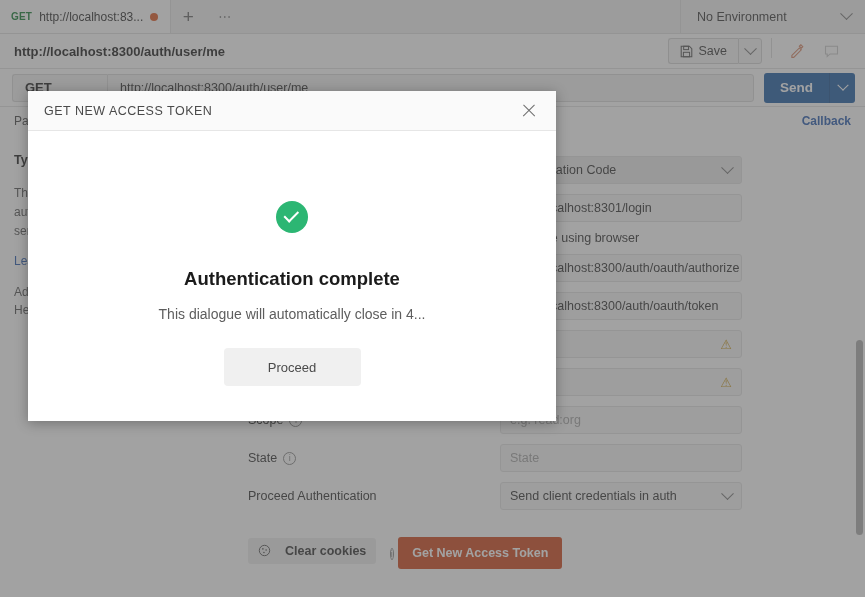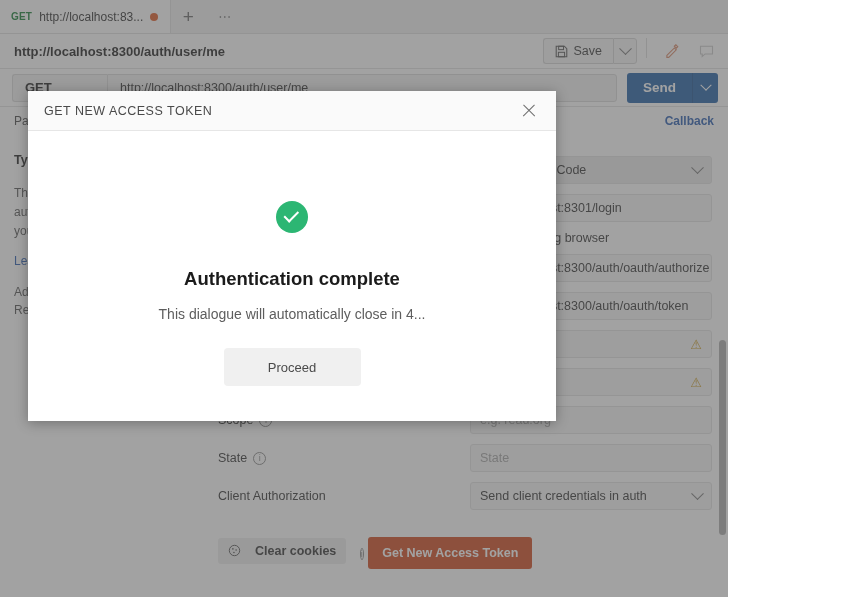--- a/index.html
+++ b/index.html
@@ -4,21 +4,21 @@
 <style>
   * { box-sizing: border-box; margin: 0; padding: 0; }
   html, body {
     width: 865px; height: 597px;
     font-family: "Liberation Sans", sans-serif;
     background: #ffffff;
     overflow: hidden;
   }
   .app {
     position: relative;
-    width: 728px; height: 597px;
+    width: 865px; height: 597px;
     background: #1d4ed8;
     border-radius: 32px;
   }
 
   
   .app-bg { position: absolute; inset: 0; background:#ffffff; }
 
   
   .tabstrip {
     height: 34px; display: flex; align-items: stretch;
@@ -47,21 +47,21 @@
   .env-label { font-size: 12.5px; color: #3b3b3b; flex: 1; }
   .chev { width: 9px; height: 9px; border-right: 1.6px solid #7a7a7a; border-bottom: 1.6px solid #7a7a7a;
           transform: rotate(45deg) translate(-2px,-2px); flex: none; }
 
   
   .urlbar {
     height: 35px; display: flex; align-items: center;
     padding-left: 14px; border-bottom: 1px solid #e3e3e3; background:#fff;
   }
   .url-text { font-size: 13px; color: #1f1f1f; font-weight: 600; }
-  .urlbar-right { margin-left: auto; display: flex; align-items: flex-start; padding-right: 8px; gap: 0; }
+  .urlbar-right { margin-left: auto; display: flex; align-items: flex-start; padding-right: 20px; gap: 0; }
   .savebtn {
     display: flex; align-items: center; gap: 6px;
     height: 26px; padding: 0 11px; border: 1px solid #d6d6d6; border-right: none;
     border-radius: 3px 0 0 3px; background: #f5f5f5; font-size: 12.5px; color: #3b3b3b;
   }
   .savecaret {
     display:flex; align-items:center; justify-content:center;
     width: 24px; height: 26px; border: 1px solid #d6d6d6; border-radius: 0 3px 3px 0; background:#f5f5f5;
   }
   .icon-btn { width: 28px; height: 26px; display:flex; align-items:center; justify-content:center; margin-left: 6px;}
@@ -193,20 +193,24 @@
   <div class="app-bg">
 
     <div class="tabstrip">
       <div class="tab">
         <span class="tab-method">GET</span>
         <span class="tab-title">http://localhost:83...</span>
         <span class="tab-dot"></span>
       </div>
       <div class="tab-add">+</div>
       <div class="tab-more">⋯</div>
+      <div class="env-wrap">
+        <span class="env-label">No Environment</span>
+        <span class="chev"></span>
+      </div>
     </div>
 
     <div class="urlbar">
       <span class="url-text">http://localhost:8300/auth/user/me</span>
       <div class="urlbar-right">
         <div class="savebtn">
           <svg width="13" height="13" viewBox="0 0 16 16">
             <path d="M1.5 1.5h10L14.5 4.5v10h-13z" fill="none" stroke="#555" stroke-width="1.3"></path>
             <rect x="4.5" y="1.5" width="6" height="4.2" fill="none" stroke="#555" stroke-width="1.2"></rect>
             <rect x="4.2" y="9" width="7.6" height="5.5" fill="none" stroke="#555" stroke-width="1.2"></rect>
@@ -323,21 +327,21 @@
           <div class="flabel">
             <span>State</span>
             <span class="finfo">i</span>
           </div>
           <div class="fctrl">
             <span class="ph">State</span>
           </div>
         </div>
 
         <div class="frow">
-          <div class="flabel">Client Authorization</div>
+          <div class="flabel">Proceed Authentication</div>
           <div class="fctrl">
             <span>Send client credentials in auth</span>
             <span class="sp">
                 <span class="chev"></span>
               </span>
           </div>
         </div>
 
         <div class="bottom-actions">
           <span class="clear-cookies">

